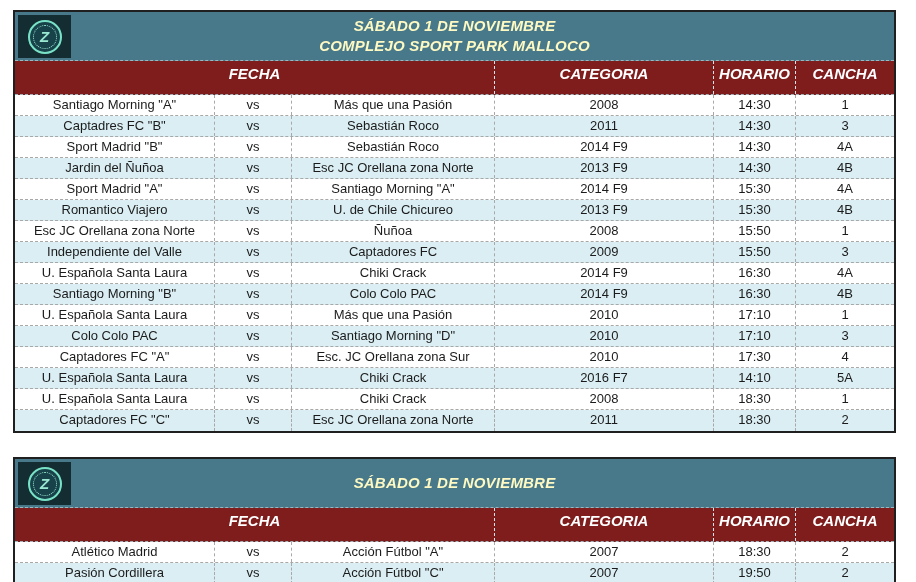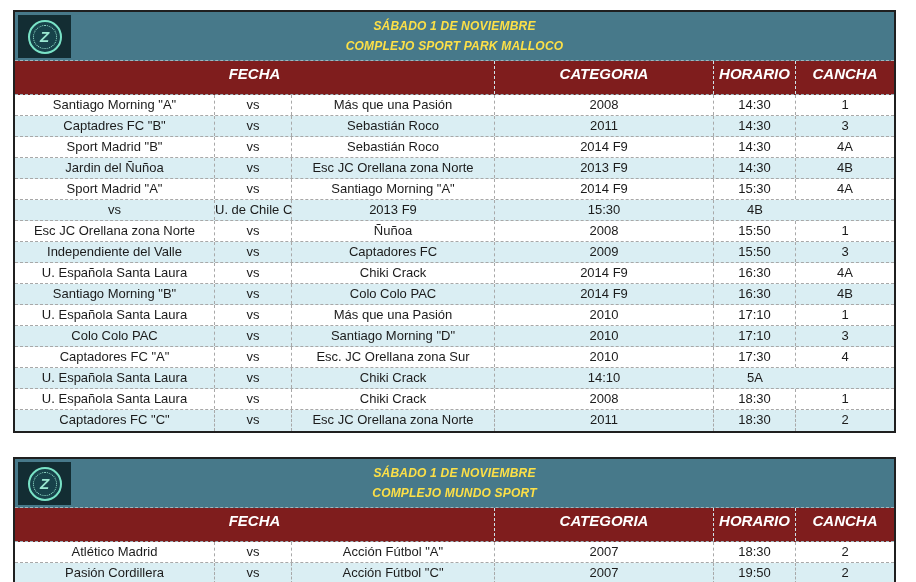--- a/index.html
+++ b/index.html
@@ -31,24 +31,24 @@
     position: relative;
     background: #47798a;
     height: 49px;
     border-bottom: 1px dashed #9fb6bd;
     box-sizing: border-box;
     display: flex;
     flex-direction: column;
     justify-content: center;
   }
   .t-title {
-    color: #fde047;
+    color: #fef9c3;
     font-weight: bold;
     font-style: italic;
-    font-size: 12px;
+    font-size: 15px;
     line-height: 20px;
     text-align: center;
     letter-spacing: 0.2px;
   }
   
   .logo-box {
     position: absolute;
     left: 3px;
     top: 3px;
     width: 53px;
@@ -187,20 +187,21 @@
         </div>
         <div class="row">
           <div class="cell c-home">Sport Madrid "A"</div>
           <div class="cell c-vs">vs</div>
           <div class="cell c-away">Santiago Morning "A"</div>
           <div class="cell c-categoria">2014 F9</div>
           <div class="cell c-horario">15:30</div>
           <div class="cell c-cancha">4A</div>
         </div>
         <div class="row">
+          <div class="cell c-home">Romantico Viajero</div>
           <div class="cell c-vs">vs</div>
           <div class="cell c-away">U. de Chile Chicureo</div>
           <div class="cell c-categoria">2013 F9</div>
           <div class="cell c-horario">15:30</div>
           <div class="cell c-cancha">4B</div>
         </div>
         <div class="row">
           <div class="cell c-home">Esc JC Orellana zona Norte</div>
           <div class="cell c-vs">vs</div>
           <div class="cell c-away">Ñuñoa</div>
@@ -253,20 +254,21 @@
           <div class="cell c-vs">vs</div>
           <div class="cell c-away">Esc. JC Orellana zona Sur</div>
           <div class="cell c-categoria">2010</div>
           <div class="cell c-horario">17:30</div>
           <div class="cell c-cancha">4</div>
         </div>
         <div class="row">
           <div class="cell c-home">U. Española Santa Laura</div>
           <div class="cell c-vs">vs</div>
           <div class="cell c-away">Chiki Crack</div>
+          <div class="cell c-categoria">2016 F7</div>
           <div class="cell c-horario">14:10</div>
           <div class="cell c-cancha">5A</div>
         </div>
         <div class="row">
           <div class="cell c-home">U. Española Santa Laura</div>
           <div class="cell c-vs">vs</div>
           <div class="cell c-away">Chiki Crack</div>
           <div class="cell c-categoria">2008</div>
           <div class="cell c-horario">18:30</div>
           <div class="cell c-cancha">1</div>
@@ -283,21 +285,20 @@
   </section>
 
   <section class="fixture fixture-2">
     <div class="t-header">
       <div class="logo-box">
         <div class="logo-circle">
           <div class="logo-inner">Z</div>
         </div>
       </div>
       <div class="t-title">SÁBADO 1 DE NOVIEMBRE</div>
-      <div class="t-title">COMPLEJO MUNDO SPORT</div>
     </div>
     <div class="col-header">
       <div class="hcell">FECHA</div>
       <div class="hcell">CATEGORIA</div>
       <div class="hcell">HORARIO</div>
       <div class="hcell">CANCHA</div>
     </div>
     <div class="rows">
         <div class="row">
           <div class="cell c-home">Atlético Madrid</div>

